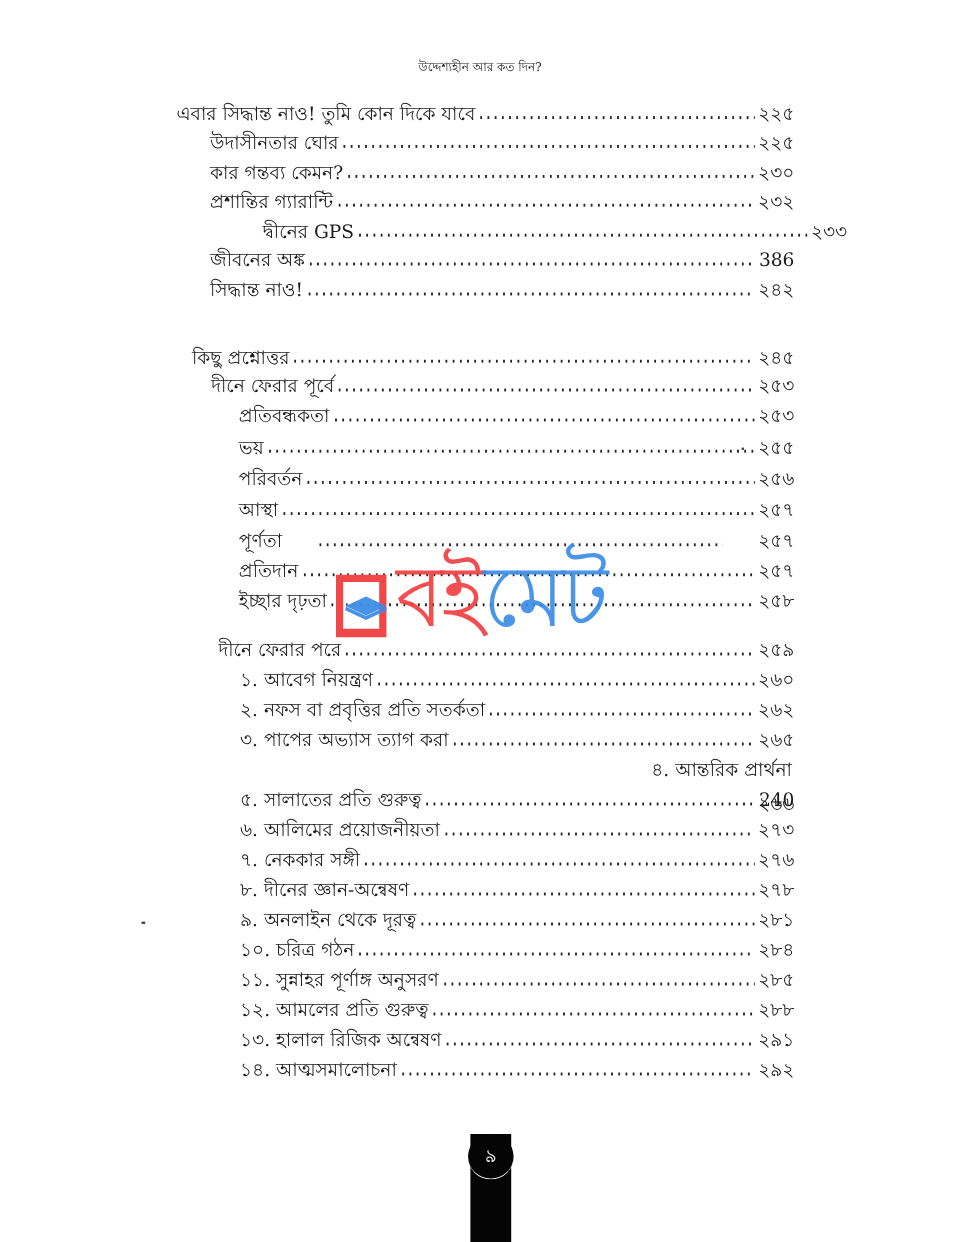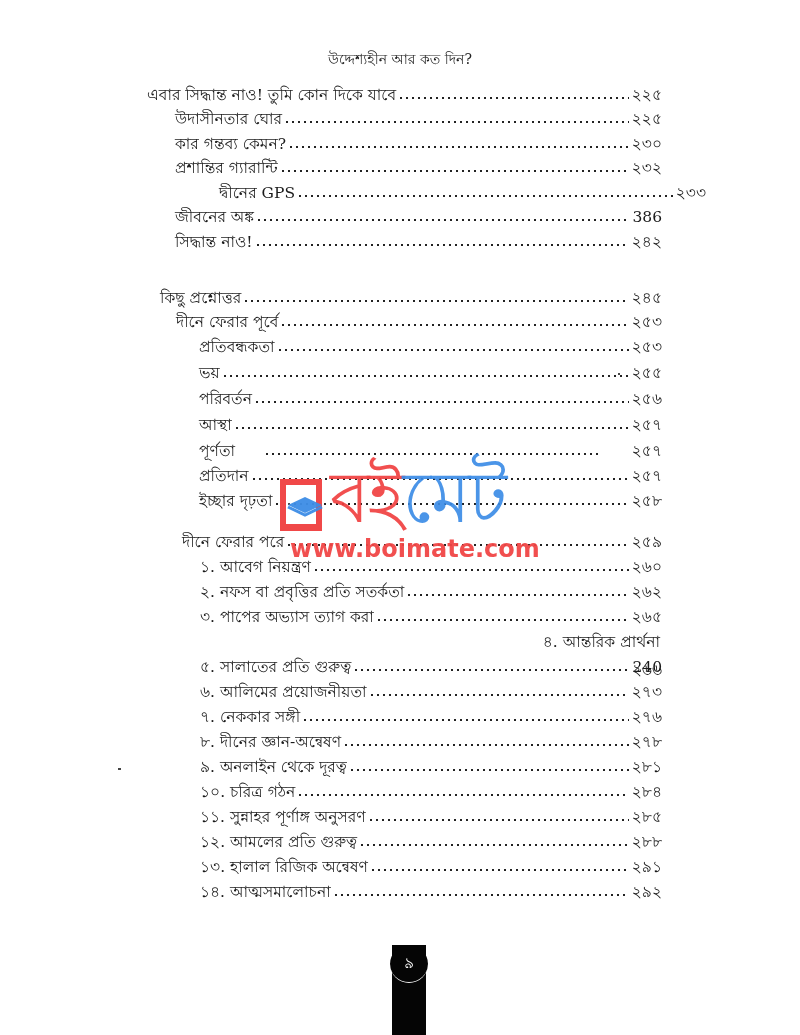--- a/index.html
+++ b/index.html
@@ -9,21 +9,21 @@
       position: relative;
       overflow: hidden;
       font-family: "DejaVu Serif", "Liberation Serif", serif;
       color: #1a1a1a;
     }
     .running-header {
       position: absolute;
       left: 0; right: 0;
       top: 48px;
       text-align: center;
-      font-size: 14px;
+      font-size: 10px;
       color: #222;
     }
     .toc {
       position: absolute;
       left: 0; top: 0;
       width: 800px;
     }
     .toc-row {
       position: absolute;
       height: 22px;
@@ -281,21 +281,20 @@
 
 <div class="watermark">
   <div class="wm-box"></div>
   <svg class="wm-book" viewBox="0 0 38 24">
     <polygon points="2,10 19,2 36,10 19,18" fill="rgba(60,140,230,0.95)"></polygon>
     <path d="M2,12 L19,20 L36,12" stroke="rgba(60,140,230,0.95)" stroke-width="3" fill="none"></path>
   </svg>
   <div class="wm-logo-text">
     <span class="wm-red">বই</span><span class="wm-blue">মেট</span>
   </div>
-  <div class="wm-url">www.boimate.com</div>
 </div>
 
 <div class="stray-mark" style="left:118px; top:768px;"></div>
 <div class="stray-mark" style="left:618px; top:373px; width:2px;"></div>
 
 <div class="page-tab">
   <div class="page-tab-circle">
     <span class="page-number">৯</span>
   </div>
 </div>

